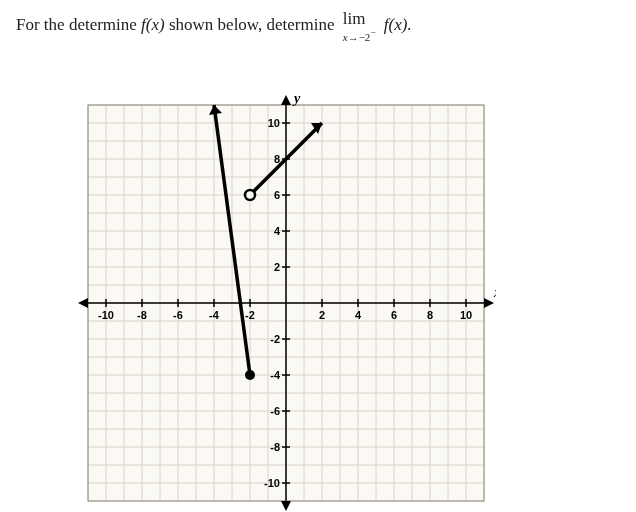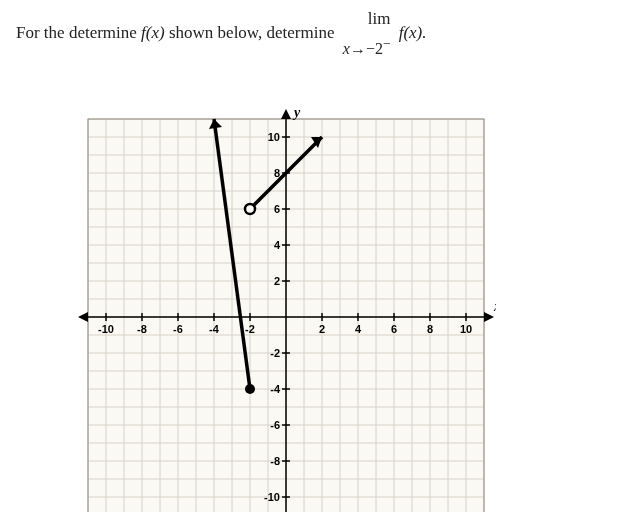--- a/index.html
+++ b/index.html
@@ -12,26 +12,26 @@
     box-sizing: border-box;
   }
   .prompt {
     margin-bottom: 10px;
     line-height: 1.3;
   }
   .math-i { font-style: italic; font-family: 'Times New Roman', serif; }
   .lim-block {
     display: inline-block;
     vertical-align: middle;
-    text-align: right;
+    text-align: left;
     line-height: 1;
     margin: 0 4px;
   }
   .lim-top { font-size: 17px; }
-  .lim-bot { font-size: 16px; display:block; margin-top:10px;}
+  .lim-bot { font-size: 11px; display:block; margin-top:2px;}
   .graph-wrap {
     margin-left: 60px;
     margin-top: 50px;
   }
   svg { display:block; }
 </style>
 </head>
 <body>
 
 <div class="prompt">

